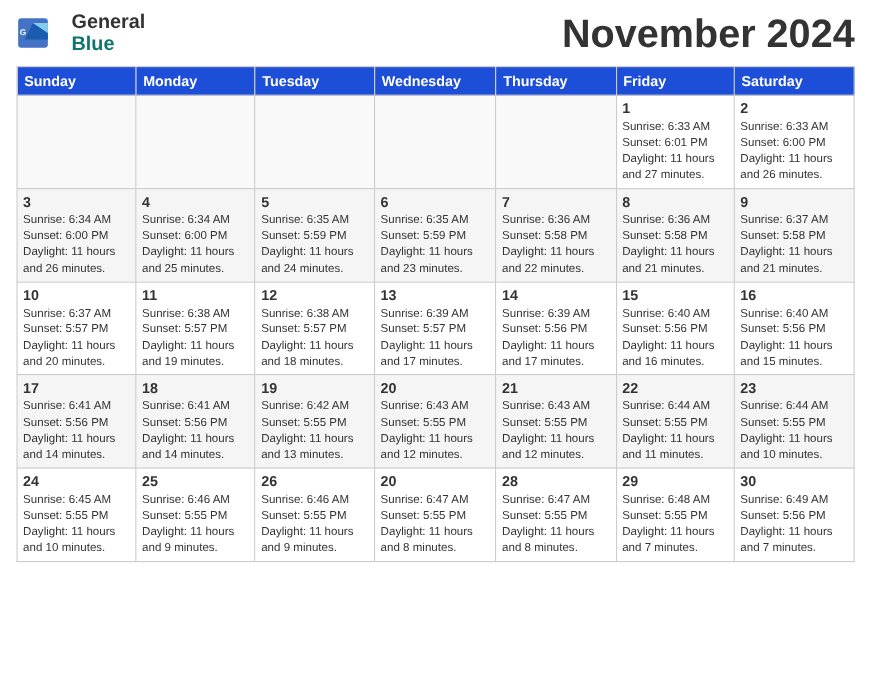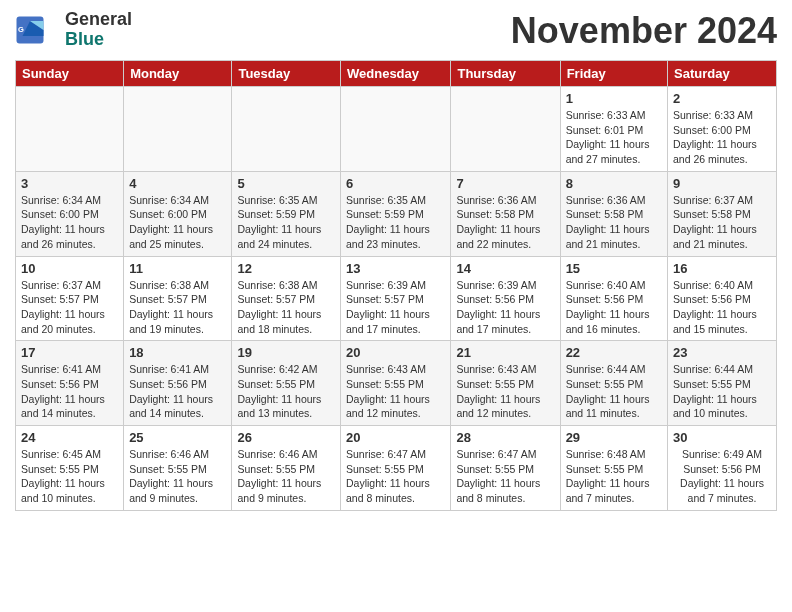--- a/index.html
+++ b/index.html
@@ -7,21 +7,21 @@
     .container { padding: 10px 15px; }
     .header-row { display: flex; justify-content: space-between; align-items: flex-start; margin-bottom: 8px; }
     .logo { display: flex; align-items: center; }
     .logo-text { font-size: 18px; font-weight: bold; color: #333; line-height: 1.1; margin-left: 16px; }
     .logo-text span { color: #0f766e; }
     .logo-icon { width: 30px; height: 30px; margin-right: 4px; }
     .title-block { text-align: right; }
     .month-title { font-size: 36px; font-weight: bold; color: #333; margin-left: 41px; }
     .location { font-size: 18px; color: #555; }
     table { width: 100%; border-collapse: collapse; }
-    thead tr th { background-color: #b91c1c; color: #fff; text-align: left; padding: 5px 6px; font-size: 13px; border: 1px solid #ccc; }
+    thead tr th { background-color: #1d4ed8; color: #fff; text-align: left; padding: 5px 6px; font-size: 13px; border: 1px solid #ccc; }
     tbody tr td { border: 1px solid #ccc; vertical-align: top; padding: 4px 5px; font-size: 10.5px; color: #333; width: 113px; min-height: 80px; background: #fff; }
     tbody tr:nth-child(even) td { background: #f5f5f5; }
     .day-num { font-size: 13px; font-weight: bold; display: block; margin-bottom: 2px; }
     .day-info { font-size: 10.5px; line-height: 1.4; color: #333; }
     .empty-cell { background: #f9f9f9; }
   </style>
 </head>
 <body>
 
 <div class="container">
@@ -268,21 +268,21 @@
           </td>
           <td>
             <span class="day-num">29</span>
             <div class="day-info" style="white-space: pre-line;">Sunrise: 6:48 AM
 Sunset: 5:55 PM
 Daylight: 11 hours
 and 7 minutes.</div>
           </td>
           <td>
             <span class="day-num">30</span>
-            <div class="day-info" style="white-space: pre-line; text-align: center;">Sunrise: 6:49 AM
+            <div class="day-info" style="white-space: pre-line;">Sunrise: 6:49 AM
 Sunset: 5:56 PM
 Daylight: 11 hours
 and 7 minutes.</div>
           </td>
         </tr>
       </tbody>
   </table>
 </div>
 
 </body></html>

